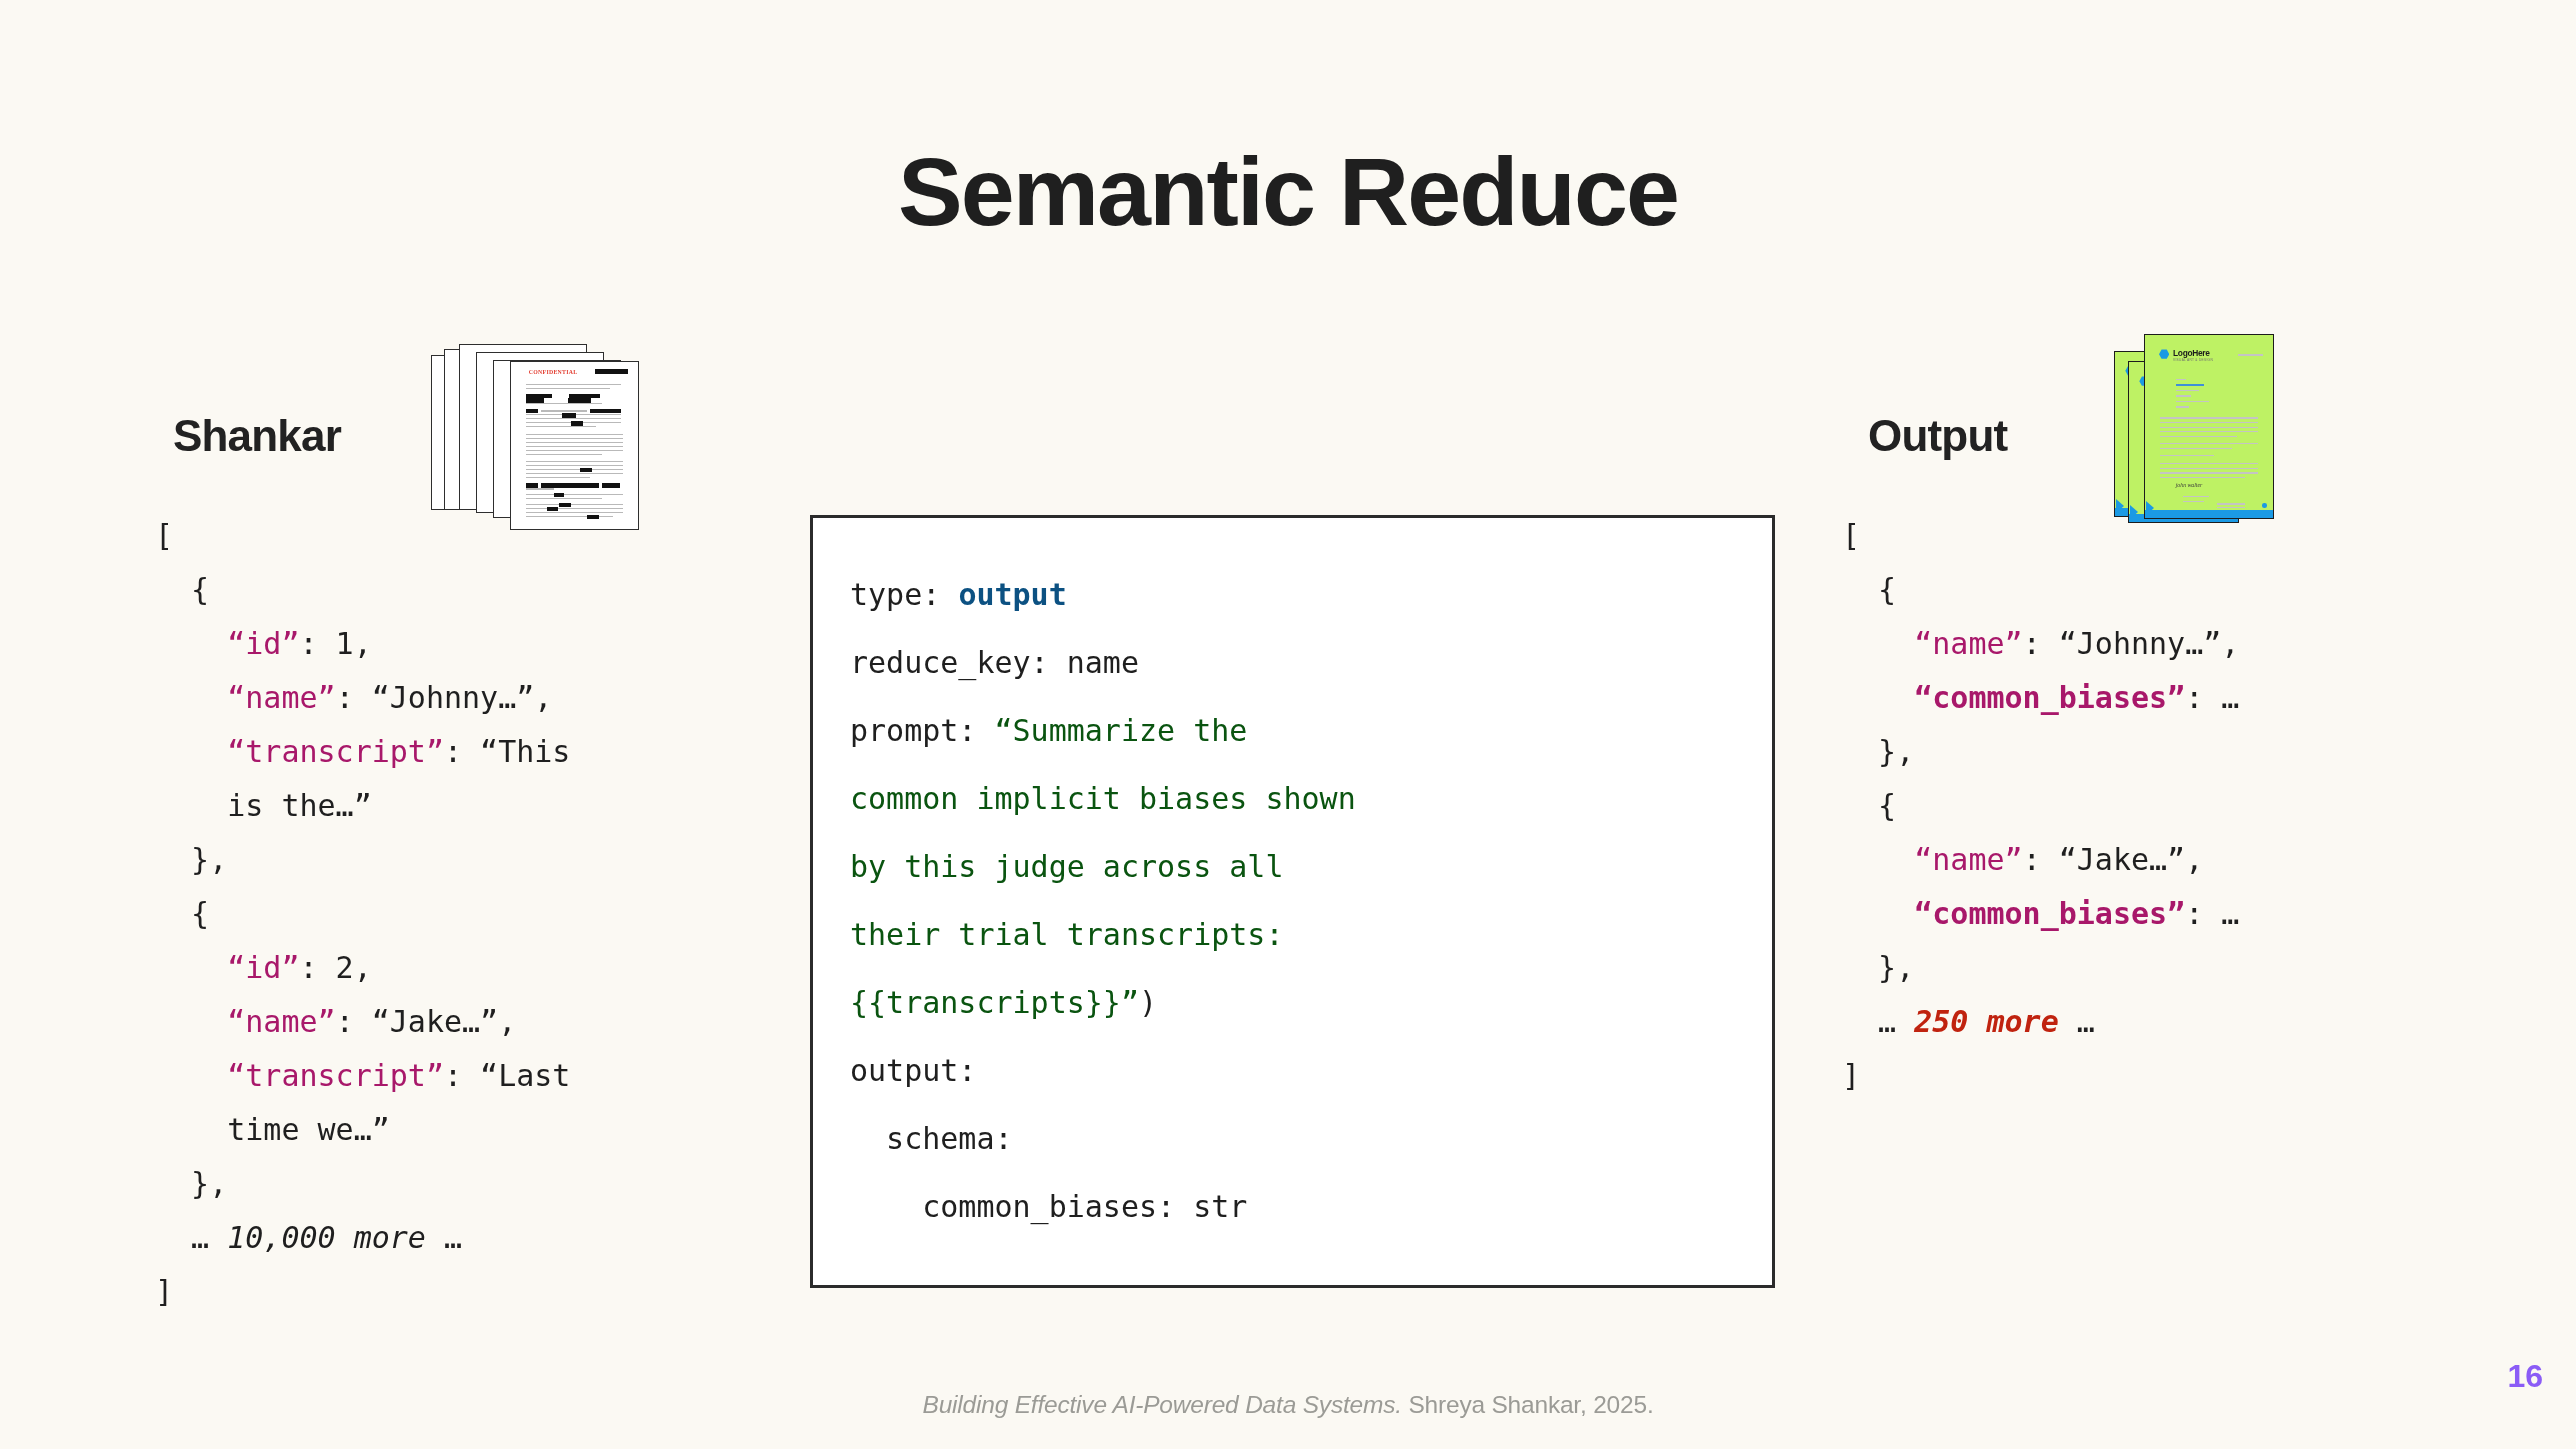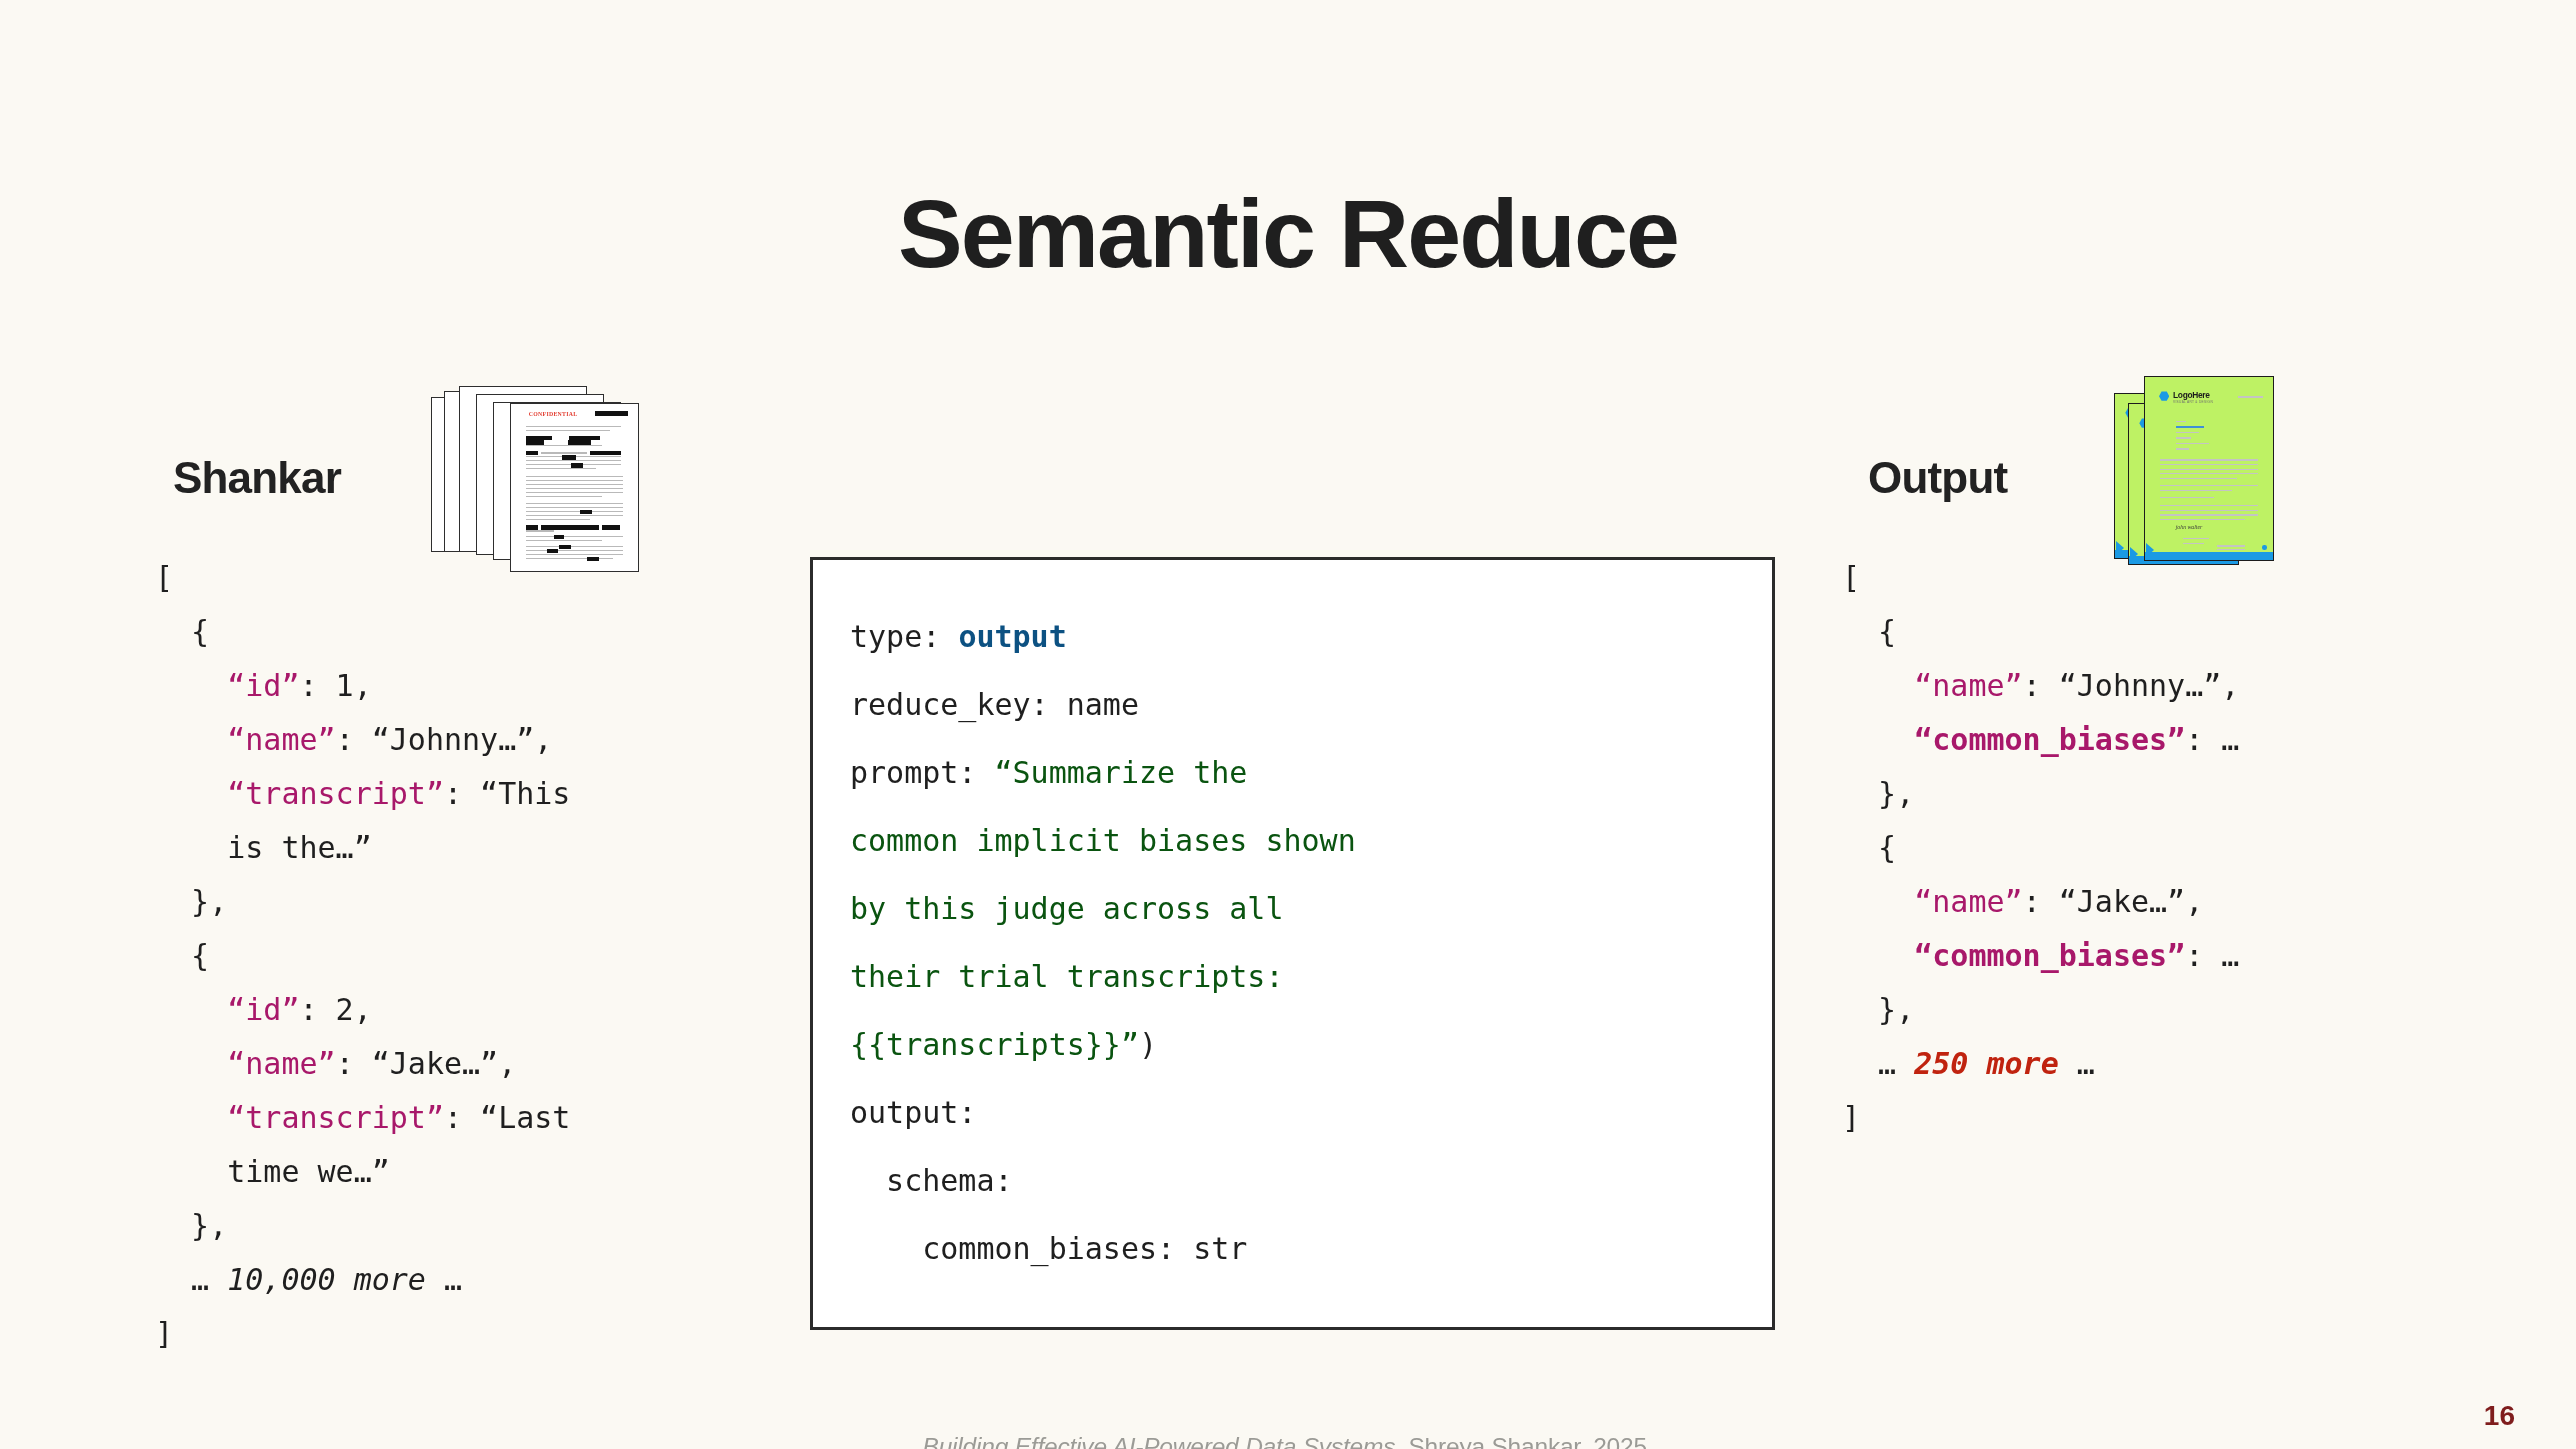--- a/index.html
+++ b/index.html
@@ -13,21 +13,20 @@
     position: relative;
     overflow: hidden;
     font-family: "Liberation Sans", sans-serif;
     -webkit-font-smoothing: antialiased;
   }
 
   .slide {
     position: absolute;
     inset: 0;
     background: #fbf9f3;
-    margin-top: 42px;
   }
 
   
   .slide-title {
     position: absolute;
     top: 143px;
     left: 0;
     width: 2576px;
     text-align: center;
     font-family: "Liberation Sans", sans-serif;
@@ -111,26 +110,26 @@
     width: 2576px;
     text-align: center;
     font-family: "Liberation Sans", sans-serif;
     font-size: 24.5px;
     color: #9b9b96;
     letter-spacing: -0.2px;
   }
   #footer .ital { font-style: italic; }
   #page-number {
     position: absolute;
-    right: 61px;
+    right: 33px;
     top: 1358px;
     font-family: "Liberation Sans", sans-serif;
     font-weight: bold;
-    font-size: 28px;
-    color: #7f1d1d;
+    font-size: 32px;
+    color: #8b5cf6;
   }
 
   
   #doc-stack-dataset {
     position: absolute;
     left: 431px;
     top: 330px;
     width: 219px;
     height: 206px;
   }

